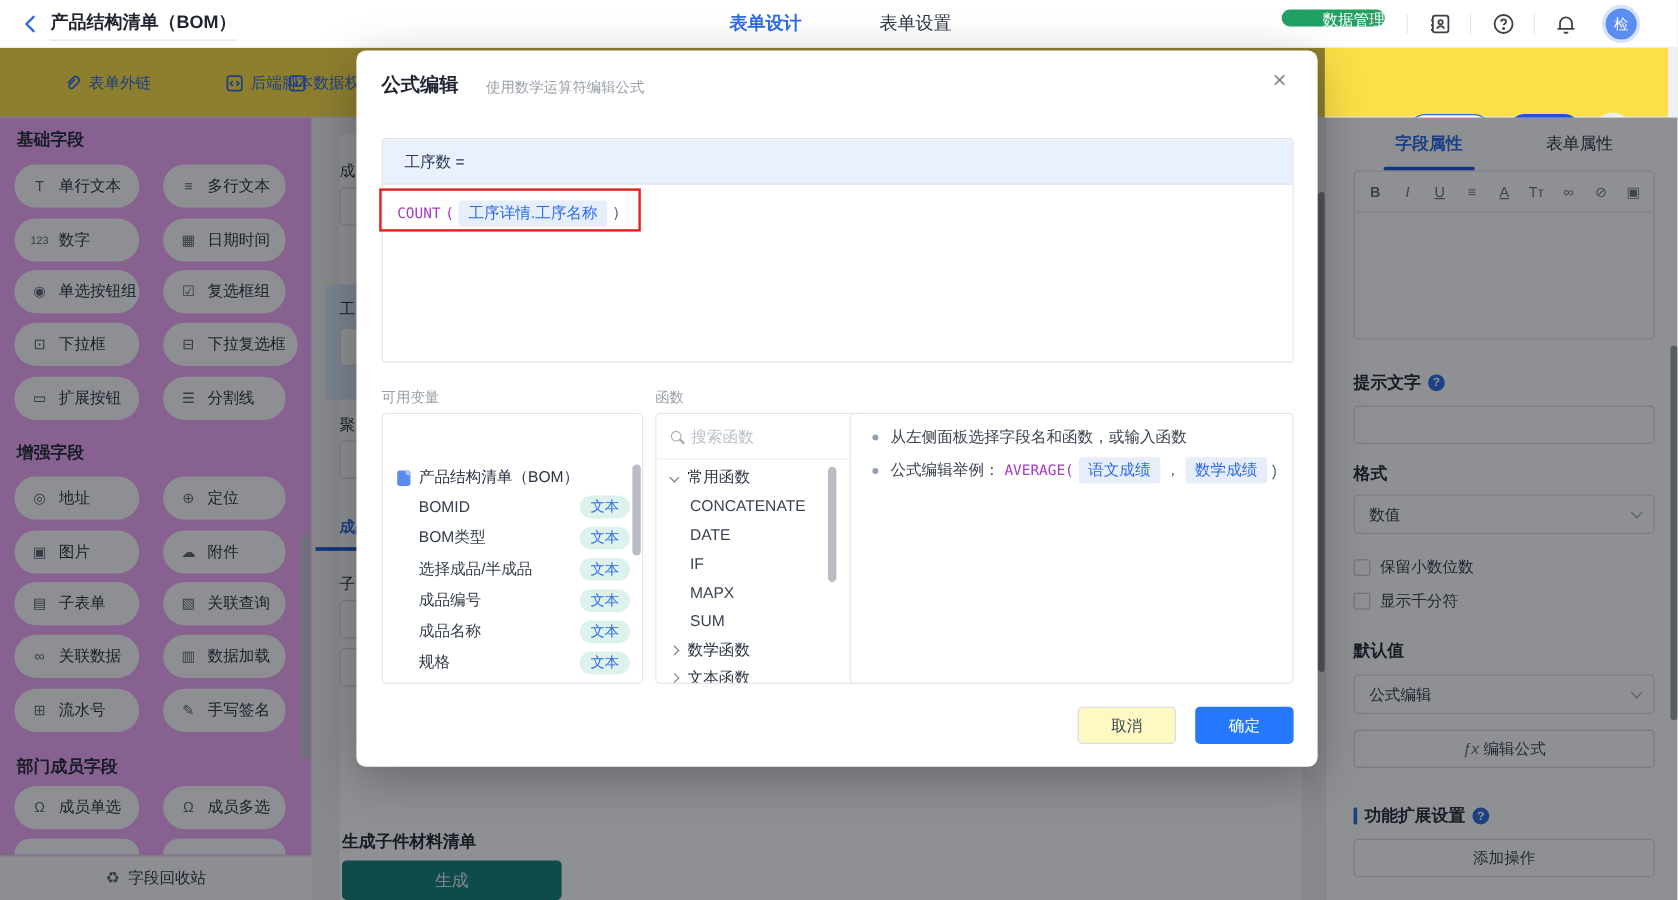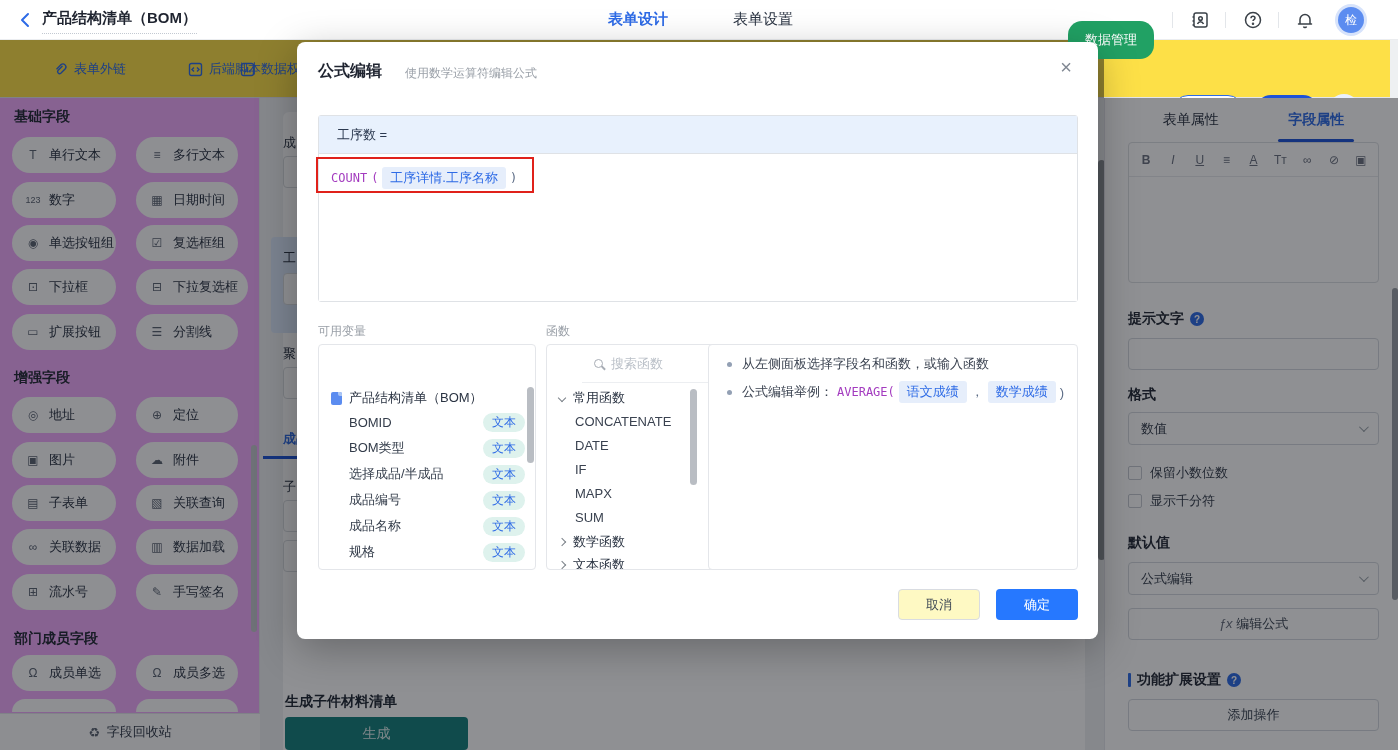--- a/index.html
+++ b/index.html
@@ -9,22 +9,22 @@
 
   
   .top-header { position:absolute; left:0; top:0; width:1398px; height:40px; background:#fff;
     border-bottom:1px solid #ebedf0; z-index:6; display:flex; align-items:center; }
   .back-btn { position:absolute; left:18px; top:12px; width:16px; height:16px; cursor:pointer; }
   .page-title { position:absolute; left:42px; top:9px; font-size:15px; font-weight:700; color:#1f2430;
     border-bottom:1px dotted #c3c9d2; padding-bottom:5px; }
   .hdr-tab { position:absolute; top:10px; font-size:15px; }
   .hdr-tab.active { color:var(--accent); font-weight:600; }
   .hdr-tab.inactive { color:#2a3342; }
-  .green-btn { position:absolute; left:1068px; top:21px; width:86px; height:38px; background:var(--green);
-    color:#fff; font-size:13px; border:none; border-radius:14px; cursor:pointer; }
+  .green-btn { position:absolute; left:1068px; top:8px; width:86px; height:14px; background:var(--green);
+    color:#fff; font-size:13px; border:none; border-radius:14px; cursor:pointer;text-align:right; }
   .hdr-divider { position:absolute; top:12px; width:1px; height:16px; background:#e3e6ea; }
   .hdr-icon { position:absolute; top:10px; width:20px; height:20px; color:#3a4148; cursor:pointer; }
   .avatar { position:absolute; left:1338px; top:7px; width:26px; height:26px; border-radius:50%;
     background:#5b8cf0; box-shadow:0 0 0 3px #d7e3fb; color:#fff; font-size:12px;
     display:flex; align-items:center; justify-content:center; cursor:pointer; }
 
   
   .action-bar { position:absolute; left:0; top:40px; width:1390px; height:58px; background:#fde047;
     border-bottom:1px solid #e3e6ea; z-index:1; }
   .ab-item { position:absolute; top:20px; font-size:13px; color:var(--accent); cursor:pointer;
@@ -114,21 +114,21 @@
     font-size:12px; display:flex; align-items:center; gap:4px; }
   .fn-name { color:var(--purple); }
   .token { background:var(--token-bg); color:var(--accent); font-family:"Liberation Sans","DejaVu Sans",sans-serif;
     font-size:13px; padding:2px 8px; border-radius:3px; cursor:pointer; }
   .paren-close { color:#5b6b85; }
   .red-annotation { position:absolute; left:-3px; top:3px; width:218px; height:36px; border:2px solid var(--red); }
 
   .sec-label { position:absolute; font-size:12px; color:#989ea6; }
   .panel { position:absolute; top:302px; height:226px; border:1px solid #e4e6ea; border-radius:4px; background:#fff; overflow:hidden; }
   .vars-panel { left:21px; width:218px; }
-  .funcs-panel { left:249px; width:172px;padding-left:35px; }
+  .funcs-panel { left:249px; width:172px; }
   .tips-panel { left:411px; width:370px; }
 
   .vp-tabs { height:36px; border-bottom:1px solid #eceef1; display:flex; align-items:center; padding:0 16px; gap:22px; }
   .vp-tab { font-size:13px; color:#303848; cursor:pointer; position:relative; height:36px; line-height:36px; }
   .vp-tab.active { color:var(--accent); }
   .vp-tab.active::after { content:""; position:absolute; left:0; right:0; bottom:0; height:2px; background:var(--accent); }
   .tree-root { position:absolute; left:12px; top:44px; display:flex; align-items:center; gap:7px;
     font-size:13px; color:#2a3342; cursor:pointer; white-space:nowrap; }
   .doc-ico { width:11px; height:13px; background:#5b8cf0; border-radius:2px; position:relative; flex:0 0 11px; }
   .doc-ico::after { content:""; position:absolute; right:0; top:0; width:4px; height:4px; background:#aac6f5; border-radius:0 2px 0 2px; }
@@ -357,22 +357,22 @@
     <span class="cv-label" style="left:23px;top:380px;">子</span>
     <div class="cv-input" style="left:23px;top:402px;width:180px;"></div>
     <div class="cv-input" style="left:23px;top:442px;width:180px;"></div>
     <div class="cv-gen-title">生成子件材料清单</div>
     <button class="gen-btn">生成</button>
     <div class="cv-scroll"></div>
   </div>
 
   <div class="right-panel">
     <div class="rp-tabs">
+      <div class="rp-tab active">字段属性</div>
       <div class="rp-tab">表单属性</div>
-      <div class="rp-tab active">字段属性</div>
     </div>
     <div class="rp-editor">
       <div class="rp-toolbar">
         <span class="rt-ico" style="font-weight:700;">B</span>
         <span class="rt-ico" style="font-style:italic;">I</span>
         <span class="rt-ico" style="text-decoration:underline;">U</span>
         <span class="rt-ico">≡</span>
         <span class="rt-ico" style="text-decoration:underline;">A</span>
         <span class="rt-ico">Tт</span>
         <span class="rt-ico">∞</span>

